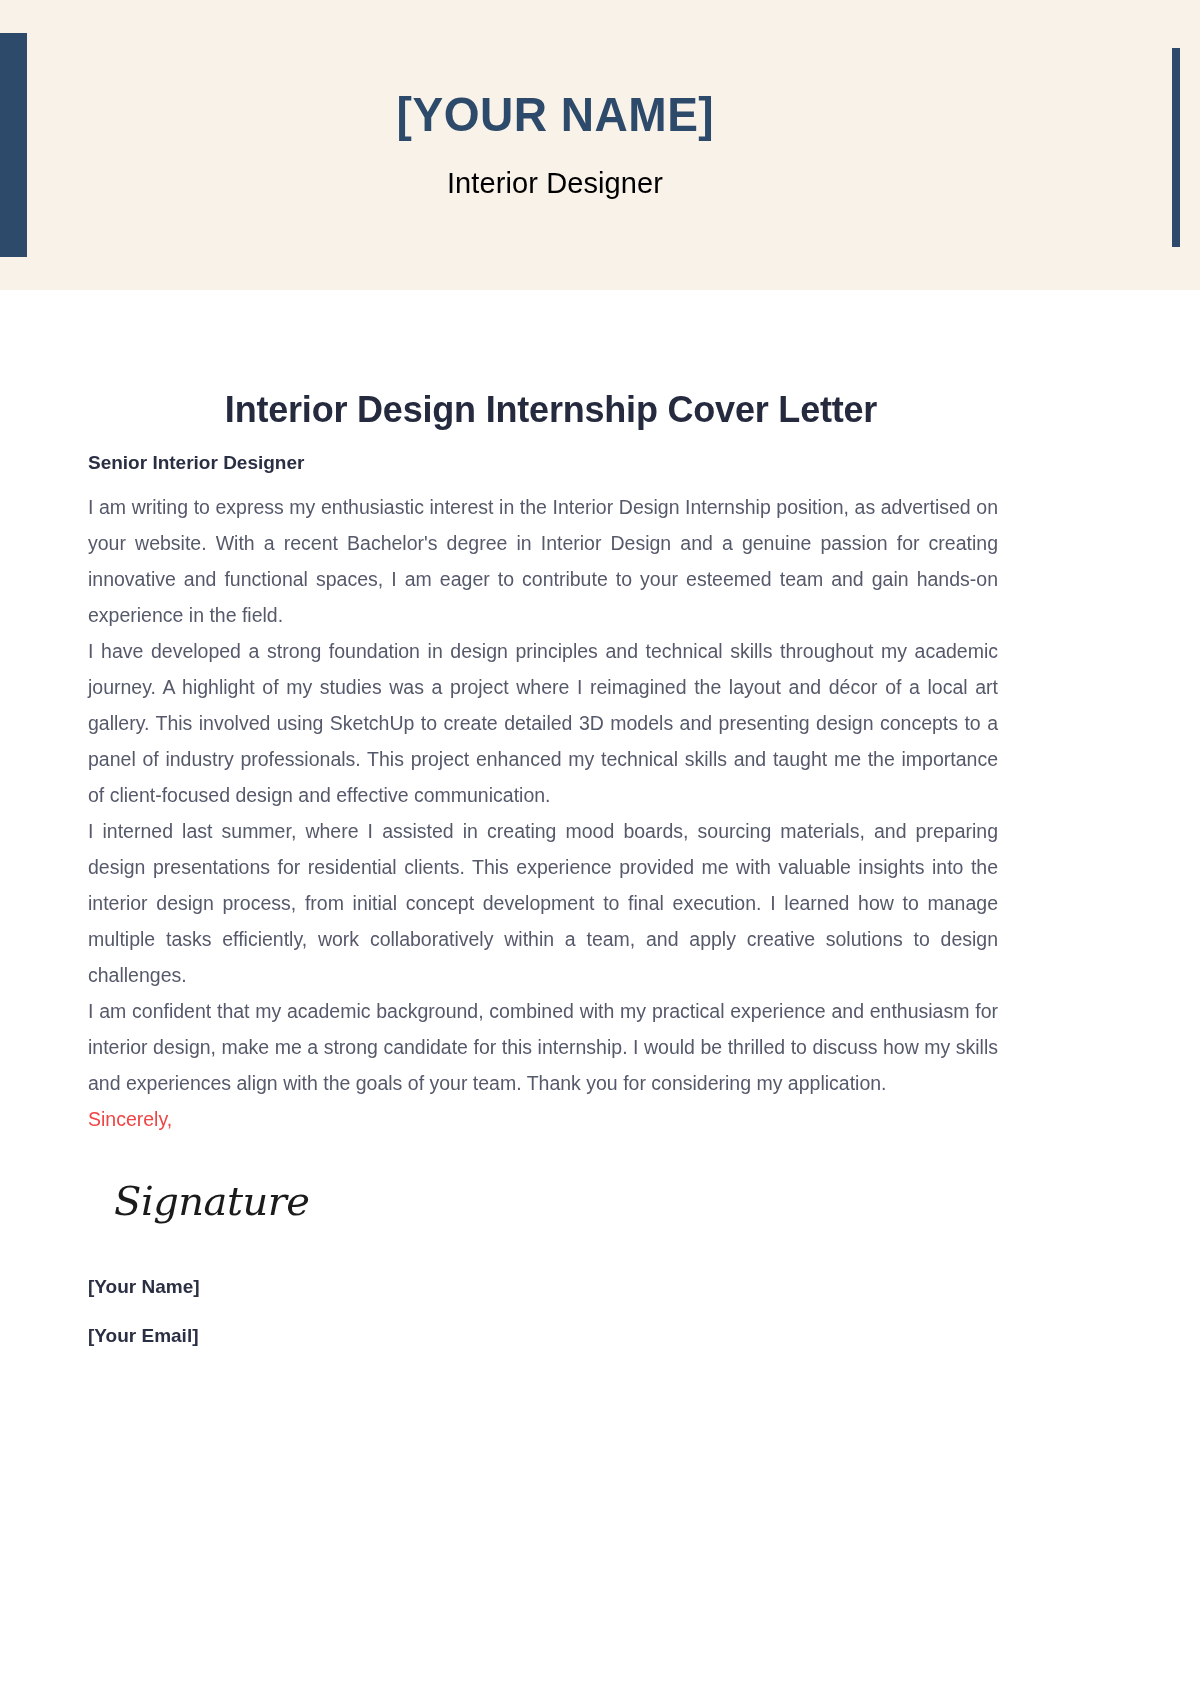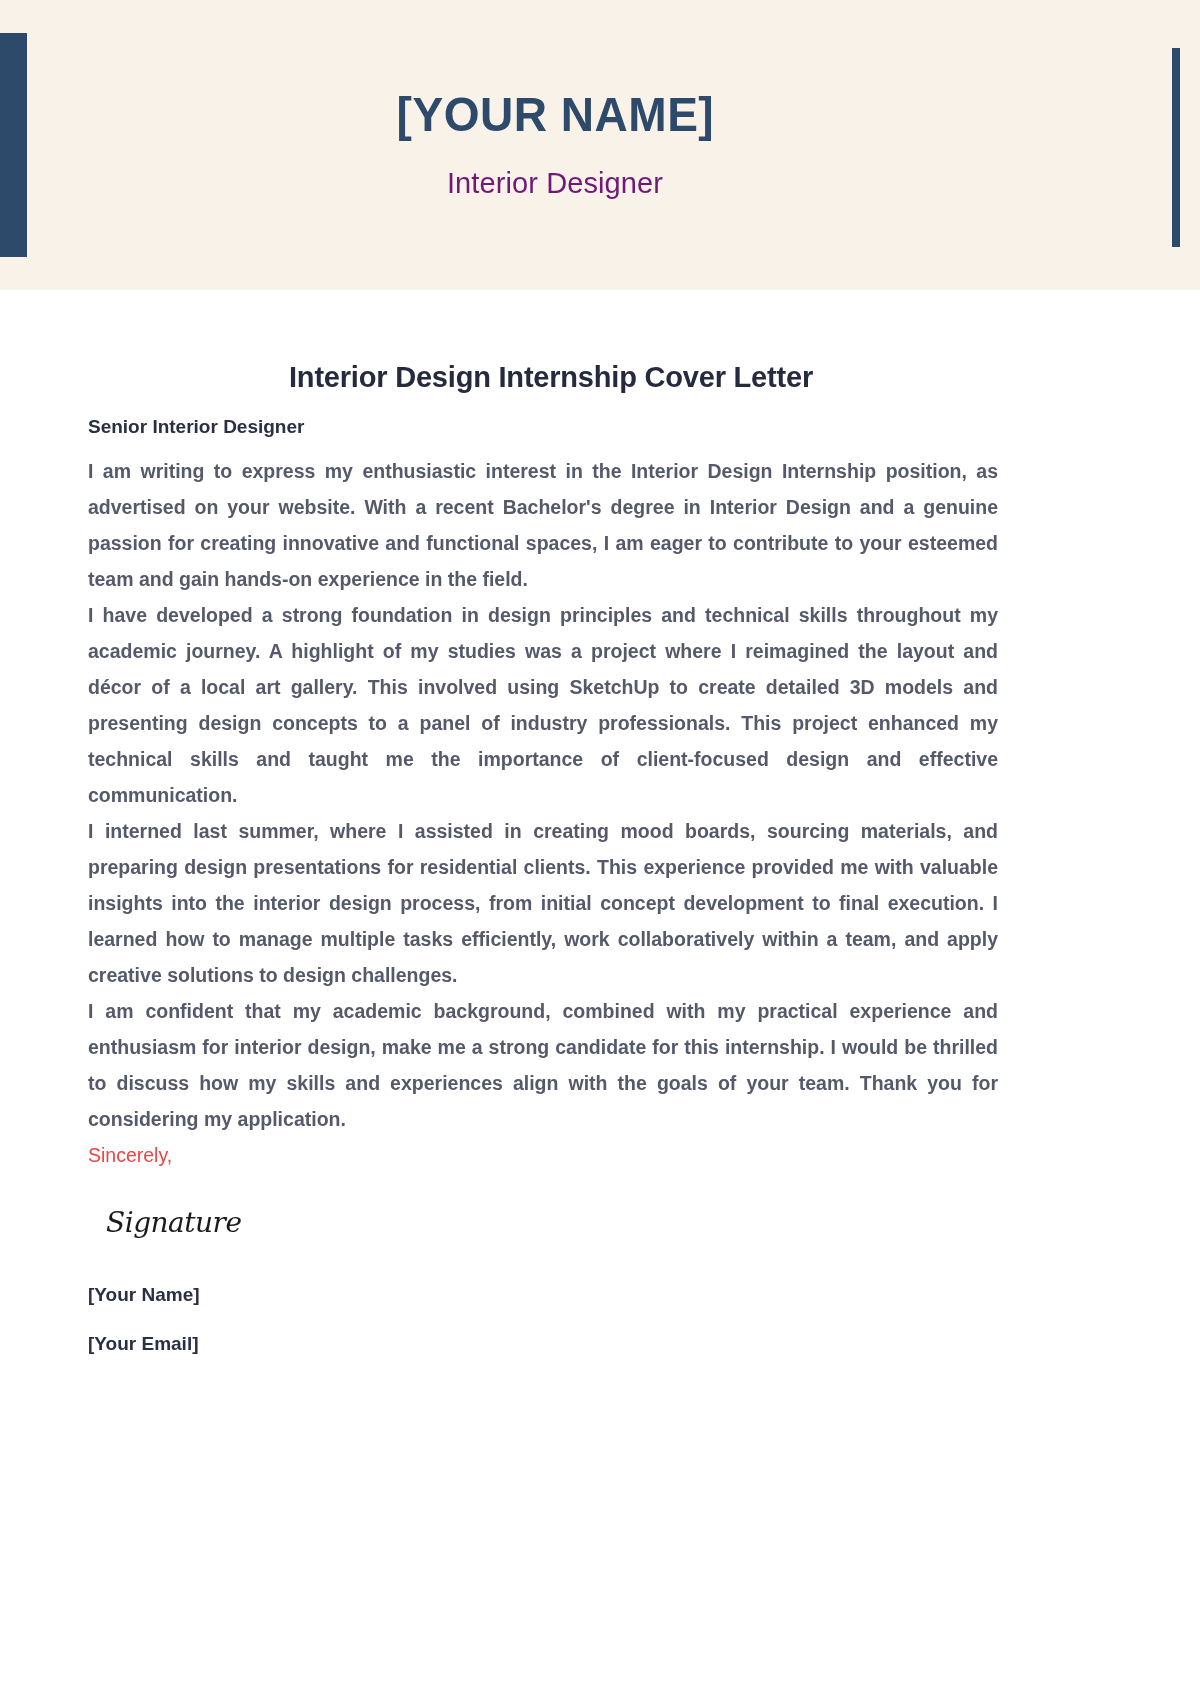--- a/index.html
+++ b/index.html
@@ -61,43 +61,43 @@
     letter-spacing: 0.5px;
     color: #2e4a6b;
     line-height: 1;
     margin: 0;
     white-space: nowrap;
     transform: scaleX(0.96);
   }
   .person-role {
     font-size: 29px;
     font-weight: 400;
-    color: #701a75;
+    color: #000000;
     line-height: 1;
     margin: 8px;
     margin-top: 30px;
     letter-spacing: 0.1px;
     white-space: nowrap;
   }
 
   
   .letter {
     position: absolute;
     left: 88px;
     top: 290px;
     width: 926px;
   }
   .letter-title {
-    font-size: 29px;
+    font-size: 36px;
     font-weight: 700;
     color: #262a3e;
     text-align: center;
     line-height: 1.2;
     margin: 0;
-    padding-top: 70px;
+    padding-top: 98px;
     letter-spacing: -0.2px;
   }
   .recipient-block {
     margin-top: 22px;
   }
   .recipient-line {
     font-size: 19px;
     font-weight: 700;
     color: #2b2f44;
     line-height: 1;
@@ -109,45 +109,45 @@
     color: #44495c;
     line-height: 1;
     margin: 0 0 16px 0;
   }
   .salutation .bold {
     font-weight: 700;
     color: #2b2f44;
   }
   .body-para {
     font-size: 19.5px;
-    font-weight: 700;
+    font-weight: 400;
     color: #55596a;
     line-height: 36px;
     text-align: justify;
     text-justify: inter-word;
     margin: 0 16px 0 0;
   }
   .body-para + .body-para {
     margin-top: 0px;
   }
   .closing {
     font-size: 19.5px;
     font-weight: 400;
     color: #ef4444;
     line-height: 36px;
     margin: 0;
   }
   .signature-script {
     font-family: "DejaVu Serif", "Liberation Serif", serif;
     font-style: italic;
-    font-size: 28px;
+    font-size: 40px;
     font-weight: 400;
     color: #1b1b1b;
     line-height: 1;
-    margin: 0;
+    margin: 8px;
     padding-top: 36px;
     padding-left: 18px;
     letter-spacing: -0.5px;
   }
   .signoff-block {
     padding-top: 48px;
   }
   .signoff-line {
     font-size: 19px;
     font-weight: 700;

